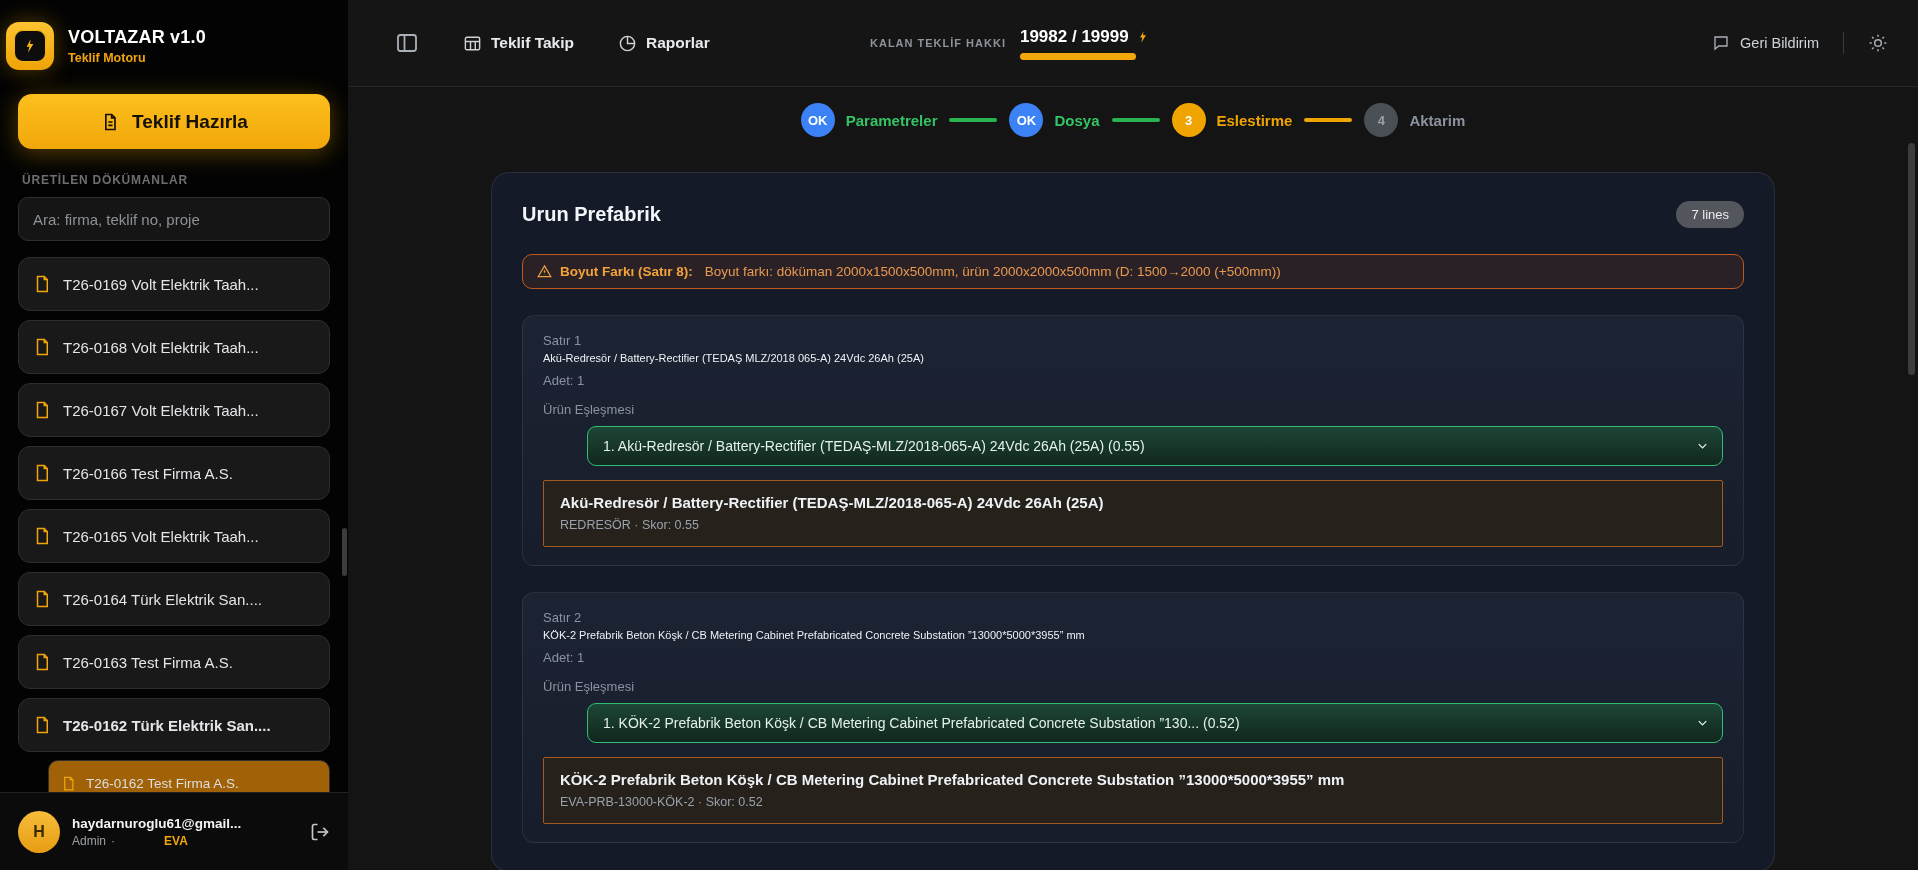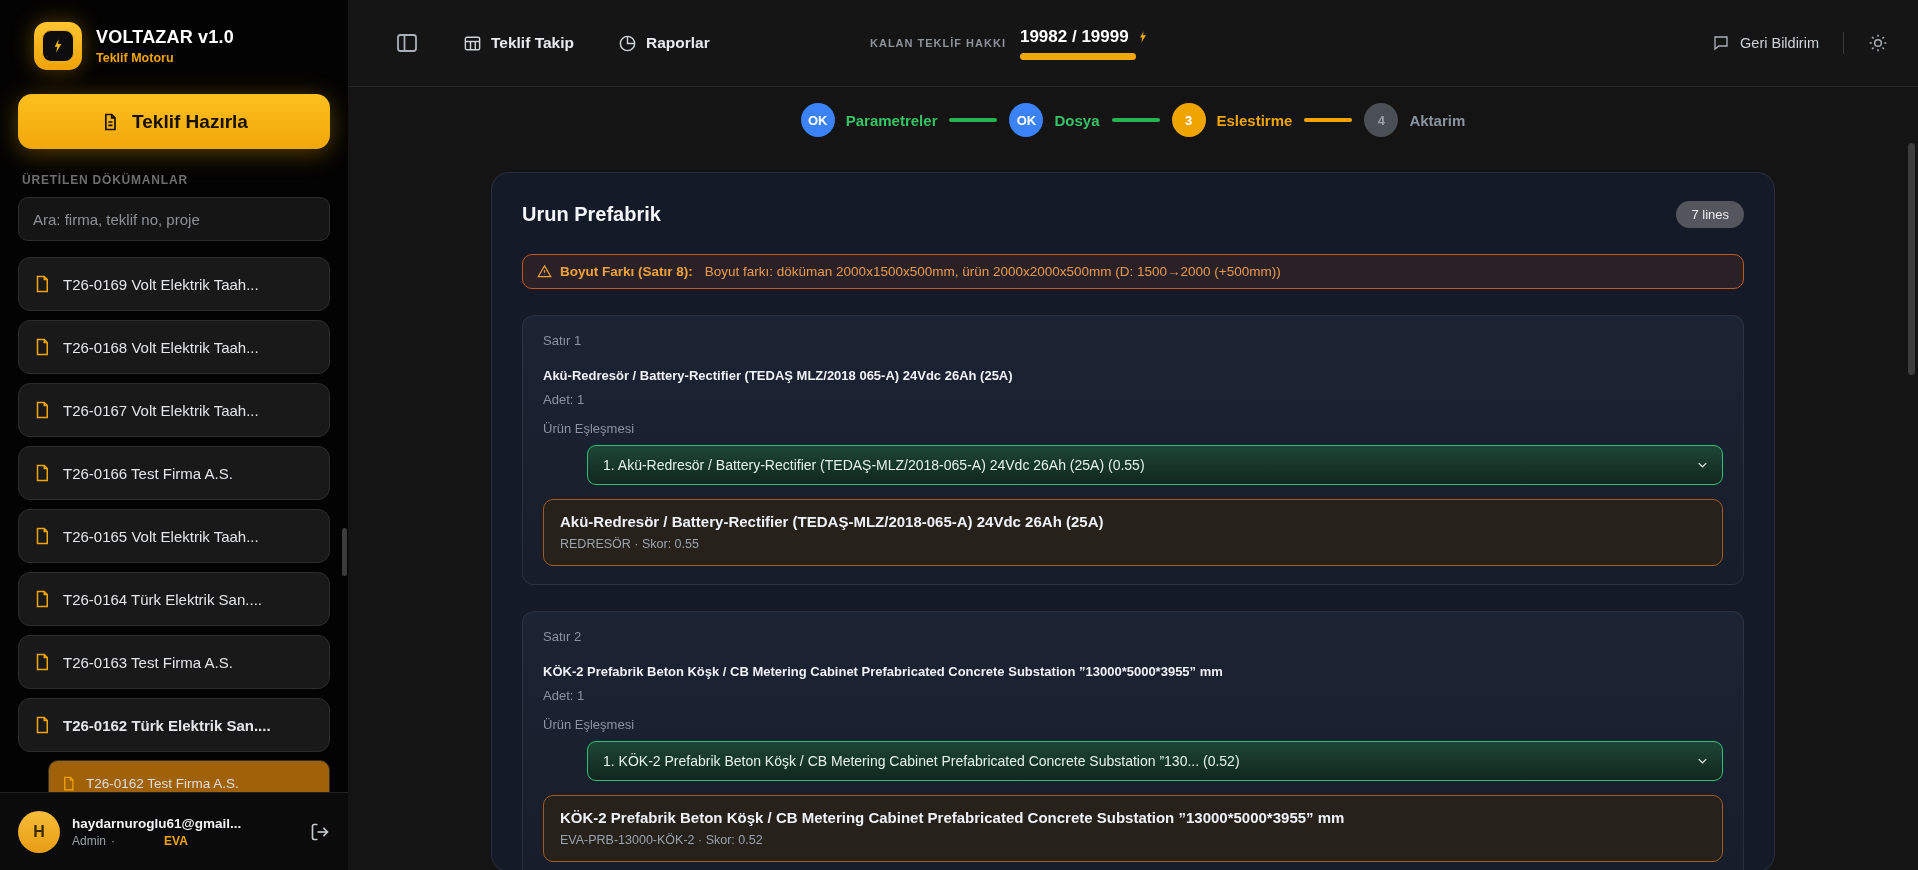--- a/index.html
+++ b/index.html
@@ -2,21 +2,21 @@
 <html><head>
 <meta charset="utf-8">
 <style>
   * { margin:0; padding:0; box-sizing:border-box; }
   html,body { width:1918px; height:870px; overflow:hidden; background:#121212;
     font-family:"Liberation Sans","DejaVu Sans",sans-serif; color:#e8eaee; }
 
   
   .sidebar { position:absolute; left:0; top:0; width:348px; height:870px; background:#030303;
     display:flex; flex-direction:column; }
-  .side-head { padding:22px 34px 10px; display:flex; align-items:center; gap:14px; }
+  .side-head { padding:22px 6px 10px; display:flex; align-items:center; gap:14px; }
   .logo-sq { width:48px; height:48px; border-radius:13px;
     background:linear-gradient(180deg,#fdc531,#efa307); display:flex; align-items:center; justify-content:center;
     box-shadow:0 0 22px rgba(245,176,7,.35); }
   .logo-inner { width:32px; height:32px; border-radius:9px; background:#0d0d0d; border:1.5px solid #f4b313;
     display:flex; align-items:center; justify-content:center; color:#f7b813; }
   .app-title { font-size:18px; font-weight:bold; letter-spacing:.2px; color:#fff; }
   .app-sub { font-size:12.5px; font-weight:bold; color:#f2a50b; margin-top:3px; }
   .new-quote { margin:14px 18px 6px; height:55px; border:none; border-radius:14px; cursor:pointer;
     background:linear-gradient(180deg,#fdc galaxy,#f0a400); background:linear-gradient(180deg,#fcc01e,#f2a70a);
     color:#151000; font-size:19px; font-weight:bold; font-family:inherit;
@@ -89,29 +89,29 @@
   .card-title { font-size:20px; font-weight:bold; color:#f3f5f9; }
   .lines-badge { background:#53565c; border-radius:999px; padding:6px 15px; font-size:13px; color:#ececee; }
   .warnbox { margin-top:26px; border:1px solid #bf5a1c; background:rgba(170,75,25,.14); border-radius:10px;
     padding:9px 14px; display:flex; align-items:center; gap:8px; font-size:13.5px; }
   .warn-ic { color:#f0a13c; display:flex; flex:none; }
   .warn-label { color:#f3a33a; font-weight:bold; }
   .warn-msg { color:#e99a4e; margin-left:4px; }
   .mrow { margin-top:26px; background:linear-gradient(180deg,#1c2333,#171d2a); border:1px solid rgba(255,255,255,.08);
     border-radius:12px; padding:17px 20px 18px; }
   .mline { font-size:13px; color:#8b93a3; }
-  .mtitle { font-size:13px; font-weight:bold; color:#eef1f6; margin-top:20px; }
+  .mtitle { font-size:11px; font-weight:normal; color:#eef1f6; margin-top:4px; }
   .mqty { font-size:13px; color:#8b93a3; margin-top:9px; }
   .mmatch-label { font-size:13px; color:#8b93a3; margin-top:14px; }
   .sel-wrap { position:relative; margin-top:9px;margin-left:44px; }
   .msel { width:100%; height:40px; appearance:none; -webkit-appearance:none;
     background:linear-gradient(180deg,#1d4636,#11271e); border:1.5px solid #2fbf74; border-radius:9px;
     color:#e4f2e9; font-size:14px; padding:0 36px 0 15px; font-family:inherit; cursor:pointer; outline:none; }
   .sel-chev { position:absolute; right:13px; top:50%; transform:translateY(-50%); color:#e8f0ea; pointer-events:none; display:flex; }
-  .prodbox { margin-top:14px; border:1.5px solid #a35b1f; background:#26211b; border-radius:10px; padding:13px 16px 14px; }
+  .prodbox { margin-top:14px; border:1.5px solid #a35b1f; background:#26211b; border-radius:2px; padding:13px 16px 14px; }
   .prod-title { font-size:15px; font-weight:bold; color:#eef1f6; }
   .prod-meta { font-size:12.5px; color:#9aa2ad; margin-top:7px; }
 
   .main-scroll { position:absolute; right:3px; top:143px; width:7px; height:232px; background:#3d3d3d; border-radius:4px; }
   svg { display:block; }
 </style>
 </head>
 <body>
 
 <div class="sidebar">

